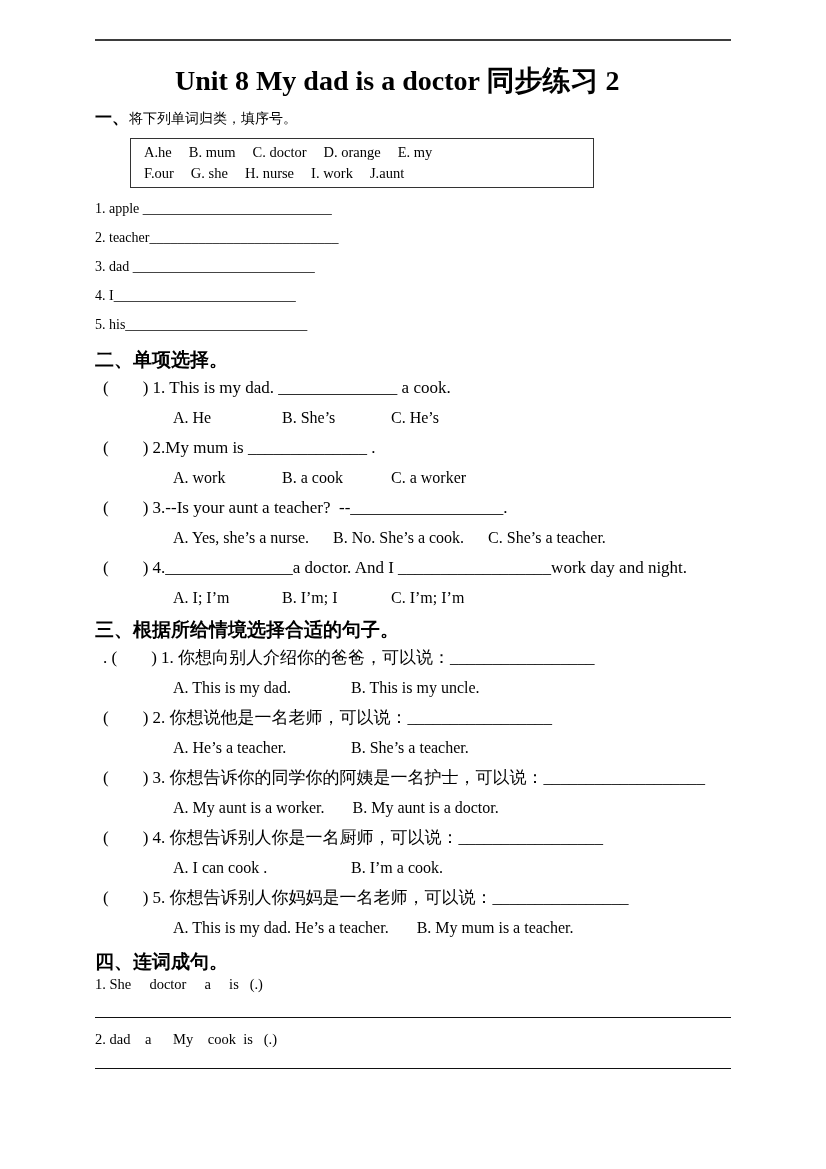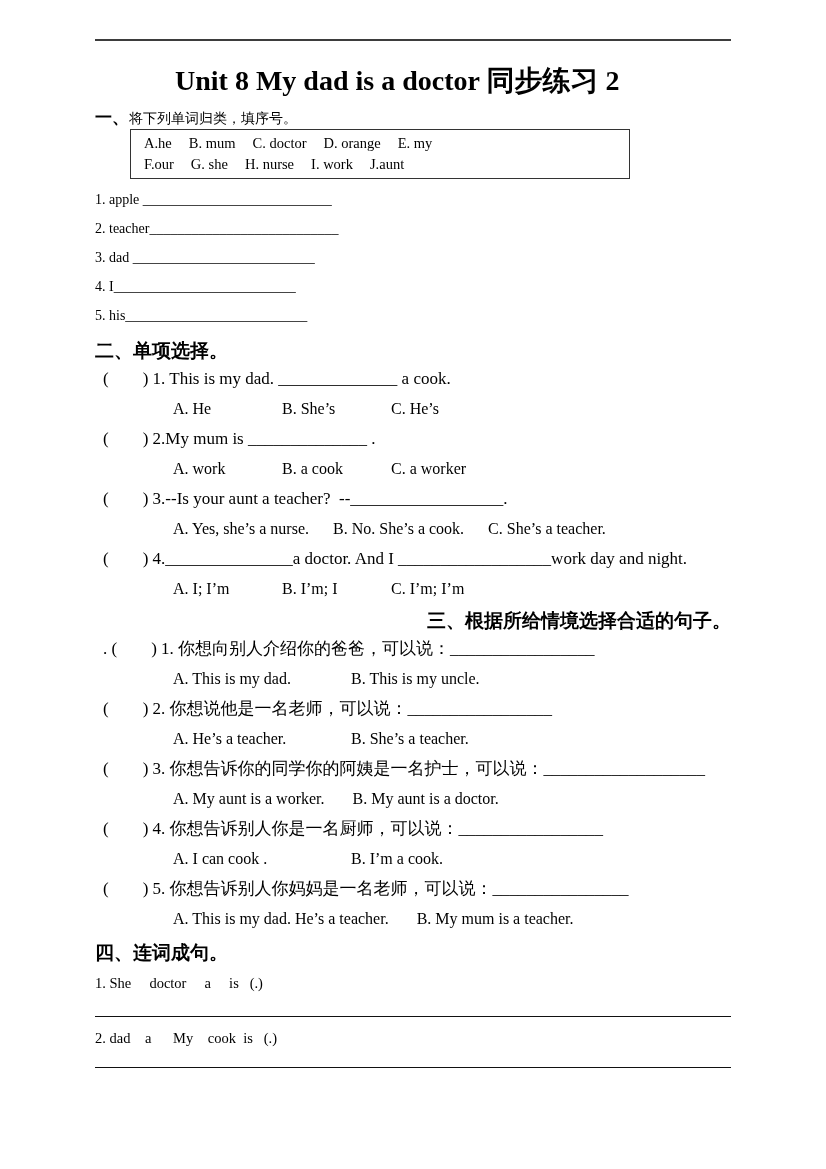--- a/index.html
+++ b/index.html
@@ -19,58 +19,58 @@
     margin-top: 27px; margin-left: 80px;
     font-size: 28px; font-weight: bold; line-height: 26px;
     white-space: pre-wrap;
   }
 
   .sec1-head { margin-top: 14px; font-size: 14.5px; line-height: 20px; }
   .sec-num { font-size: 17px; font-weight: bold; }
   .sec1-head .sec1-text { font-size: 14px; }
 
   .word-box {
-    margin-left: 35px;
-    width: 500px;
+    margin-top: 9px; margin-left: 35px;
+    width: 464px;
     border: 1.5px solid #333;
     padding: 3px 22px 3px 13px;
     font-size: 14.5px;
   }
   .word-row { display: flex; gap: 17px; line-height: 21px; }
   .word-row span { white-space: pre; }
 
   .s1-items .item {
     font-size: 14px; line-height: 29px; white-space: pre-wrap;
   }
   .s1-items { margin-top: 6px; }
 
   .sec-head {
     font-size: 19px; font-weight: bold; line-height: 26px;
   }
   .sec-head-2 { margin-top: 8px; }
-  .sec-head-3 { margin-top: 4px; text-align: right; }
+  .sec-head-3 { margin-top: 4px; }
   .sec-head-4 { margin-top: 6px; }
 
   .qline {
     font-size: 17px; line-height: 30px;
     padding-left: 8px; white-space: pre-wrap;
   }
   .opts {
     font-size: 16px; line-height: 30px;
     padding-left: 78px;
   }
   .opts span {
     display: inline-block;
     min-width: 85px; margin-right: 20px;
     white-space: pre-wrap;
   }
   .sec3 .opts span { min-width: 150px; margin-right: 24px; }
 
   .s4-item {
-    margin-top: 8px;
+    margin-top: 0;
     font-size: 14.5px; line-height: 18px; white-space: pre-wrap;
   }
   .s4-item-2 { margin-top: 12px; }
   .answer-line { border-top: 1.5px solid #111; height: 0; }
   .answer-line-1 { margin-top: 24px; }
   .answer-line-2 { margin-top: 20px; }
 </style>
 </head>
 <body>
 

